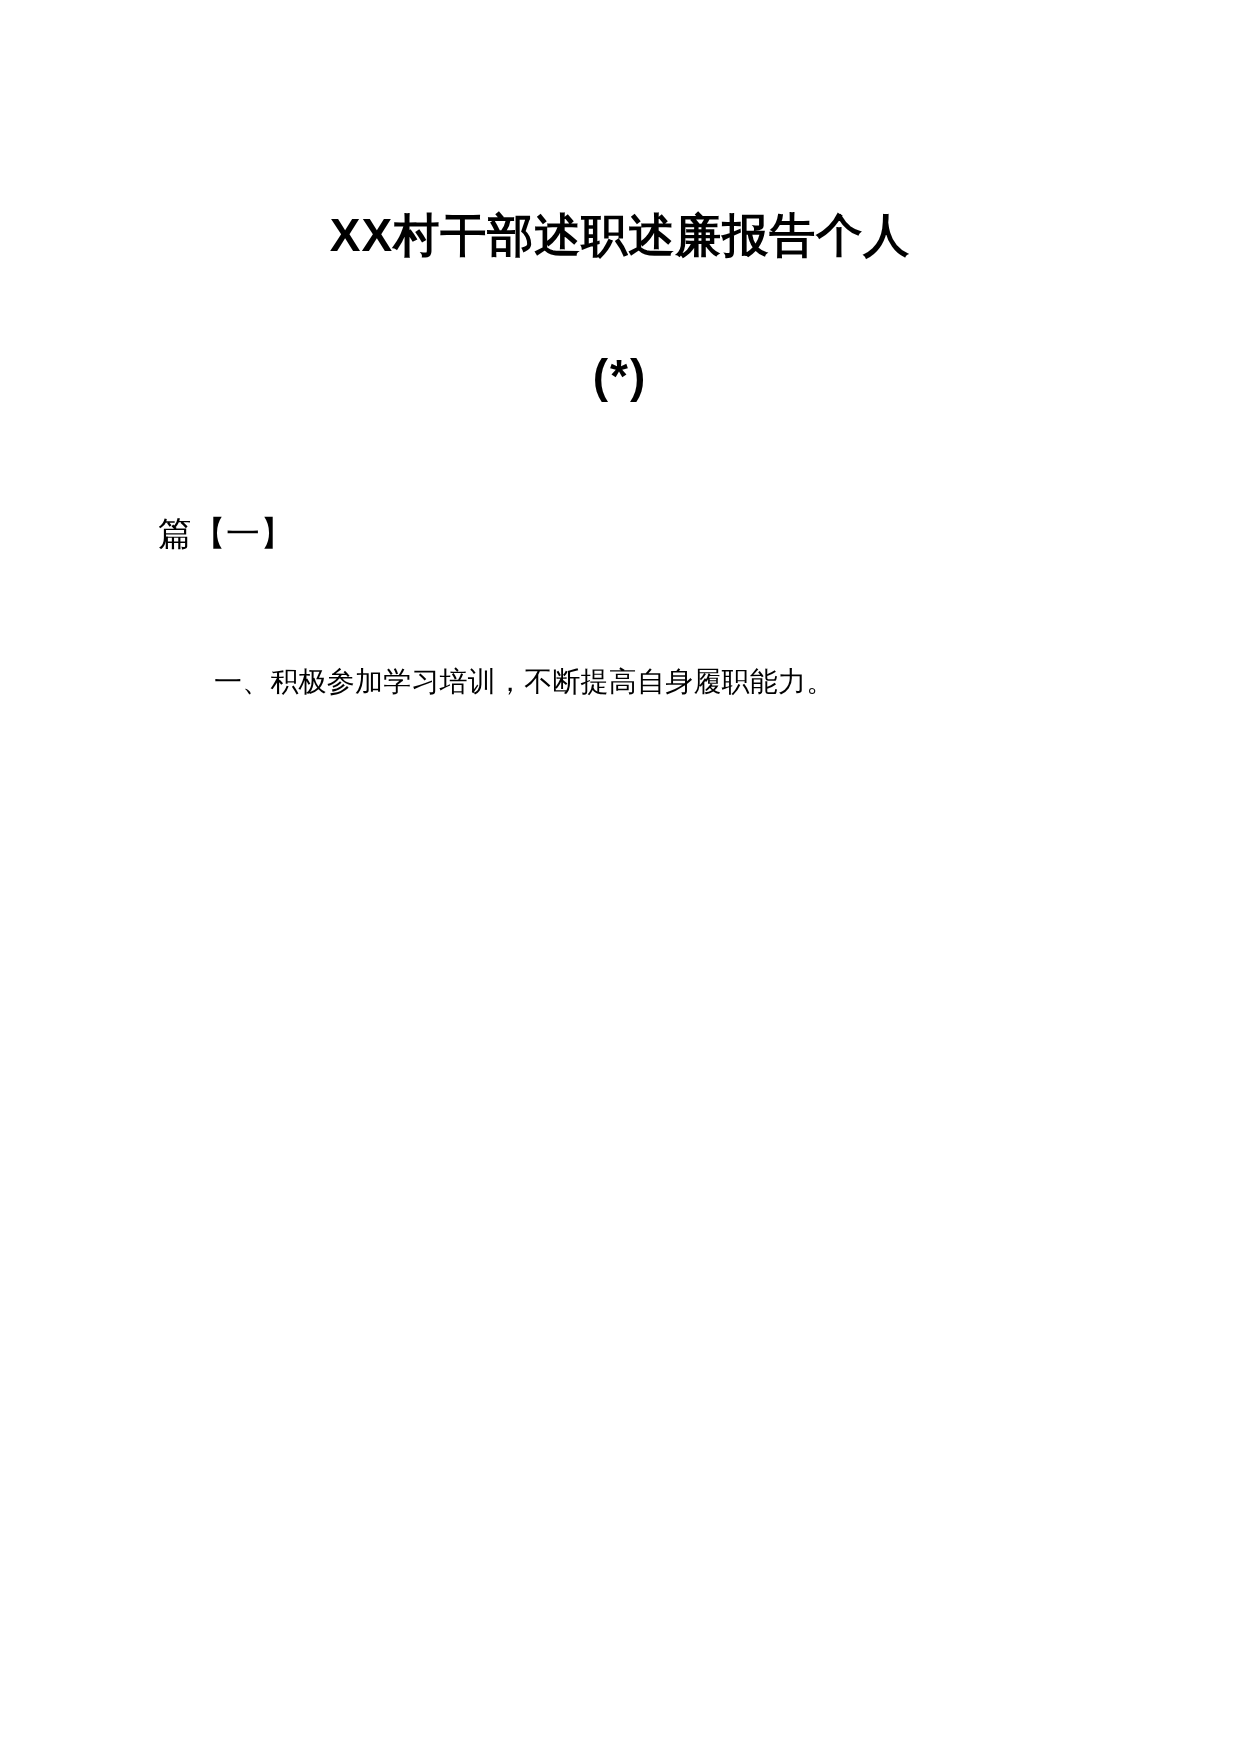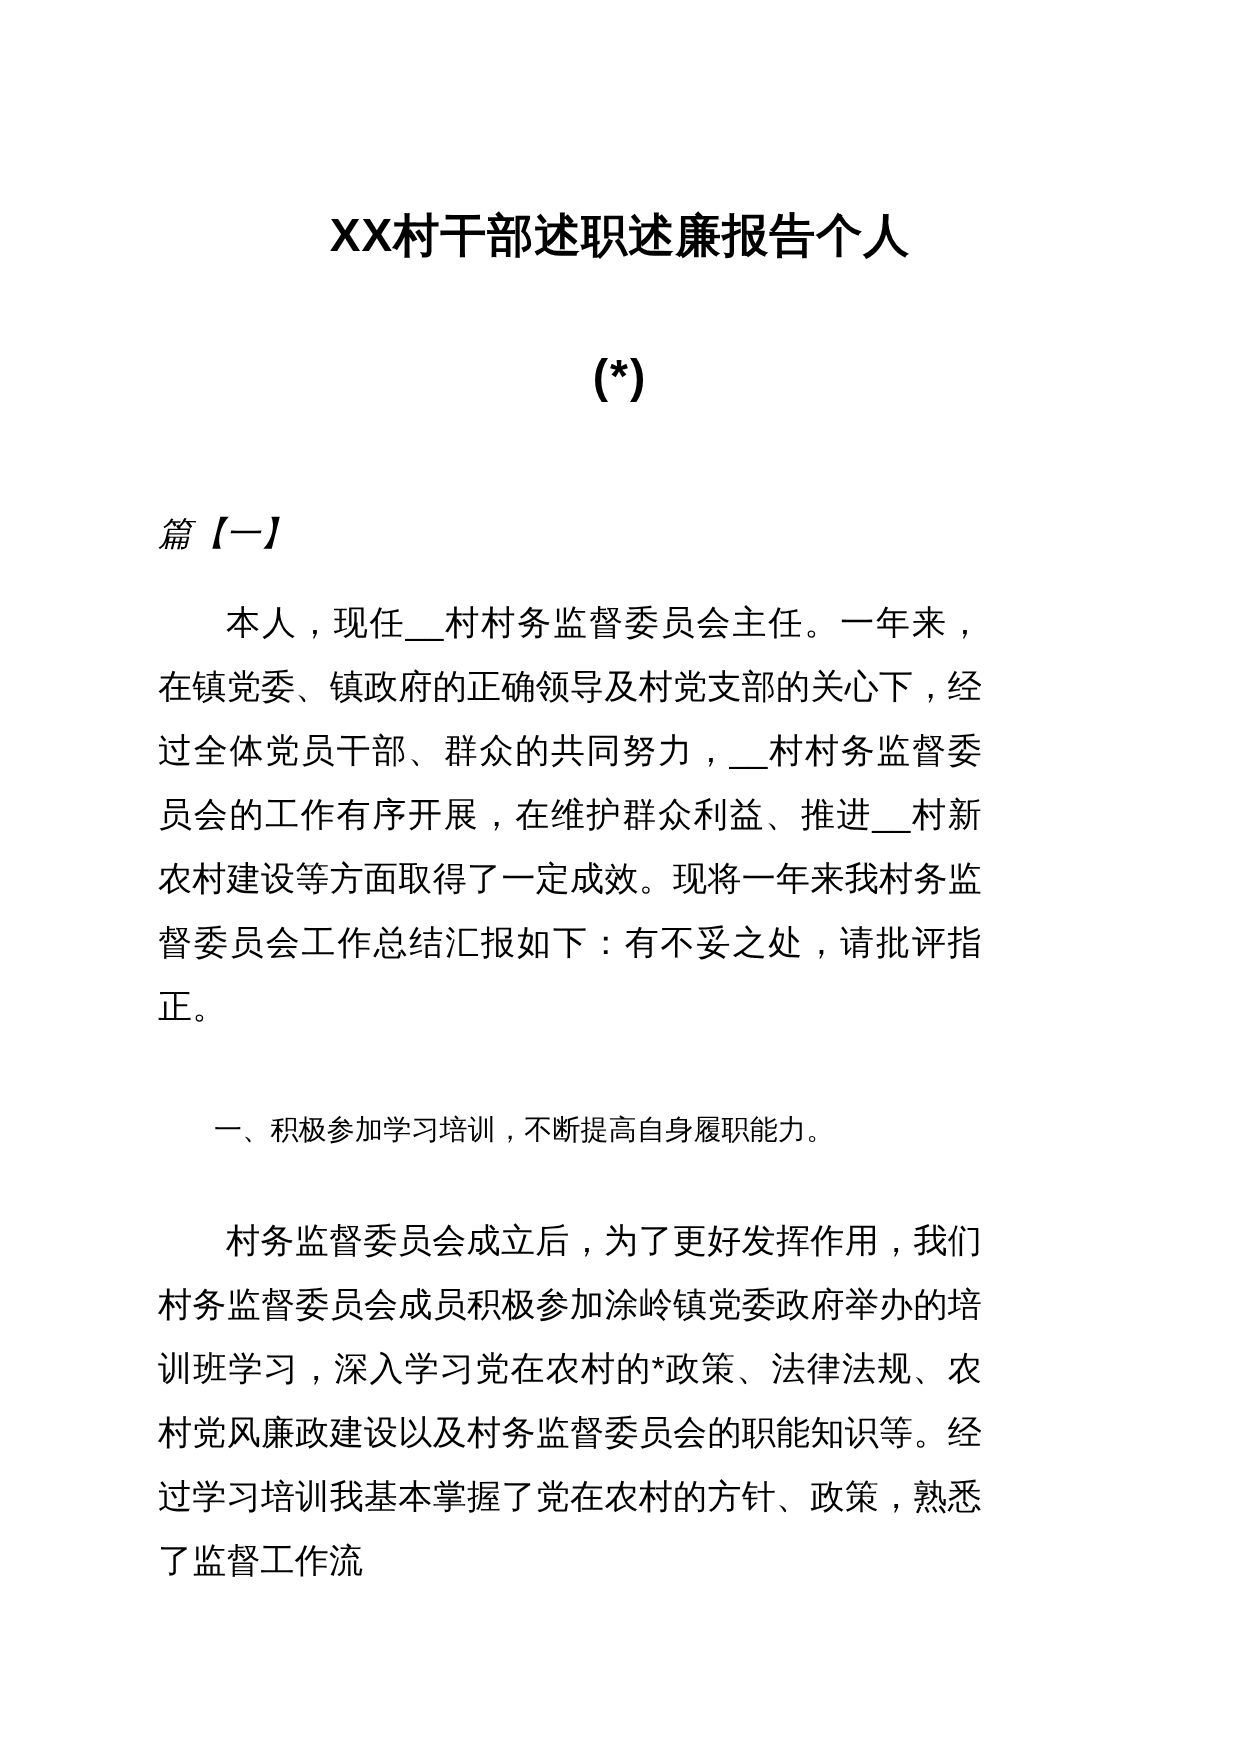--- a/index.html
+++ b/index.html
@@ -52,21 +52,20 @@
     left: 158px;
     top: 508px;
     width: 824px;
   }
   .section-label {
     font-size: 34px;
     line-height: 1.0;
     margin: 0 0 40px 0;
     font-weight: normal;
     letter-spacing: 0px;
-    font-style: italic;
   }
   .para {
     font-size: 34px;
     line-height: 64px;
     margin: 0;
     text-align: justify;
     text-justify: inter-ideograph;
     text-indent: 2em;
     letter-spacing: 0.2px;
     word-break: break-all;
@@ -87,25 +86,23 @@
 <div class="page">
 
   <h1 class="doc-title">XX村干部述职述廉报告个人</h1>
 
   <div class="doc-subtitle">(*)</div>
 
   <div class="body-area">
 
     <div class="section-label">篇【一】</div>
 
-    <p class="para">本人，现任__村村务监督委员会主任。一年来，在镇党委、镇政府的正确领导及村党支部的关心下，经过全体党员干部、群众的共同努力，__村村务监督委员会的工作有序开展，在维护群众利益、推进__村新农村建设等方面取得了一定成效。现将一年来我村务监督委员会工作总结汇报如下：有不妥之处，请批评指正。</p>
 
     <div class="spacer-lg"></div>
 
     <p class="heading-num">一、积极参加学习培训，不断提高自身履职能力。</p>
 
     <div class="spacer-md"></div>
 
-    <p class="para">村务监督委员会成立后，为了更好发挥作用，我们村务监督委员会成员积极参加涂岭镇党委政府举办的培训班学习，深入学习党在农村的*政策、法律法规、农村党风廉政建设以及村务监督委员会的职能知识等。经过学习培训我基本掌握了党在农村的方针、政策，熟悉了监督工作流</p>
 
   </div>
 
 </div>
 
 </body></html>

